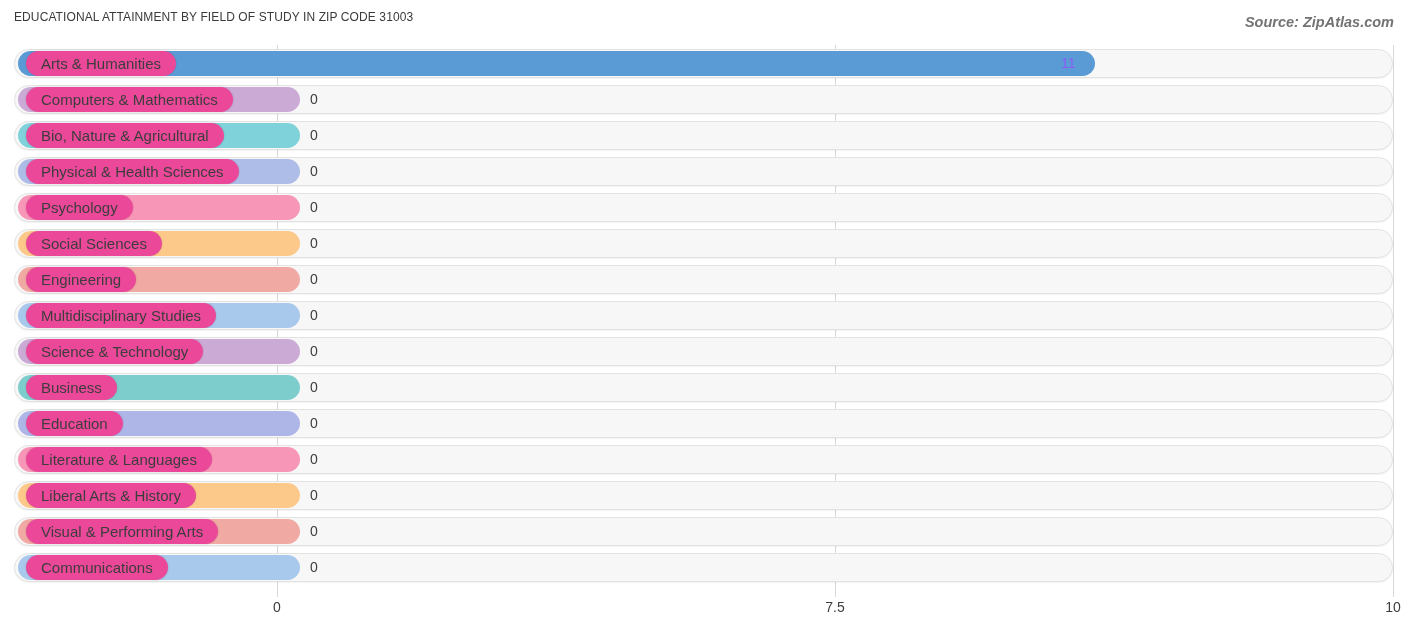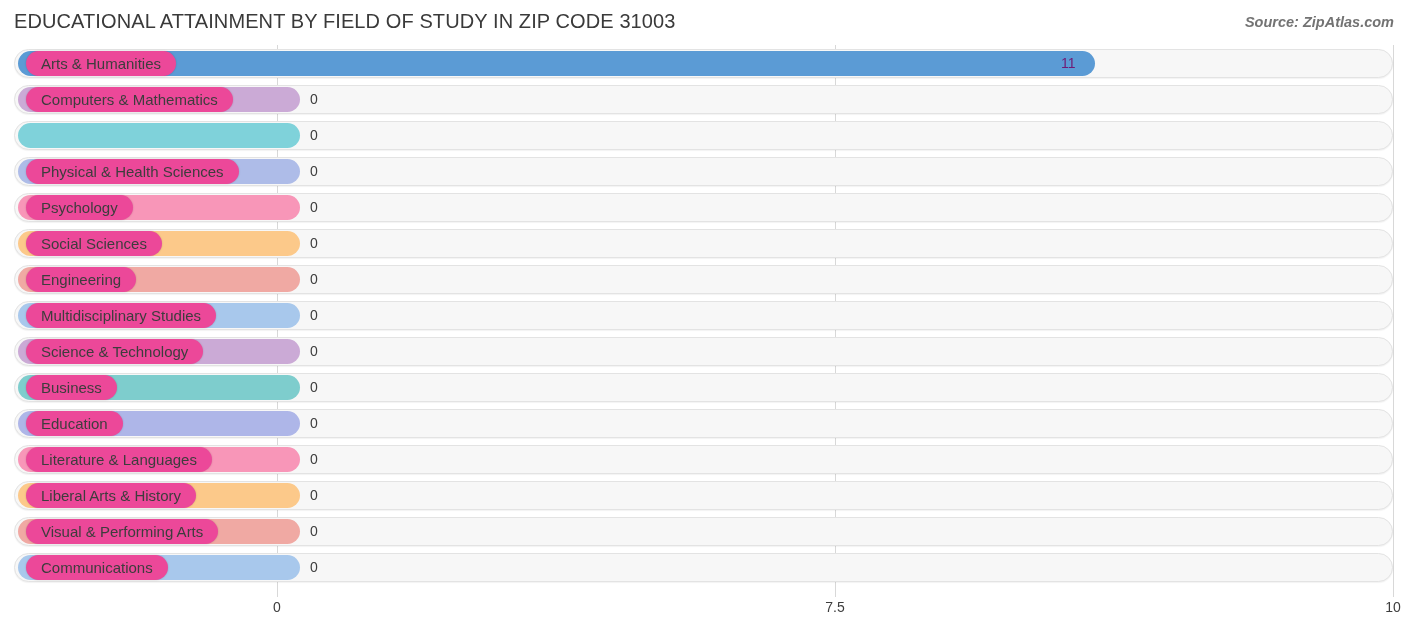--- a/index.html
+++ b/index.html
@@ -20,21 +20,21 @@
   .header {
     position: absolute;
     top: 0; left: 0;
     width: 1406px;
     height: 45px;
   }
   .chart-title {
     position: absolute;
     left: 14px;
     top: 10px;
-    font-size: 20px;
+    font-size: 12px;
     font-weight: 400;
     letter-spacing: 0.1px;
     color: #3a3a3a;
     white-space: nowrap;
   }
   .source-note {
     position: absolute;
     right: 12px;
     top: 14px;
     font-size: 14.5px;
@@ -129,21 +129,21 @@
     color: #3d3d3d;
     white-space: nowrap;
   }
   
   .val-in {
     position: absolute;
     top: 6px;
     height: 25px;
     line-height: 25px;
     font-size: 14px;
-    color: #701a75;
+    color: #8b5cf6;
     white-space: nowrap;
   }
 
   
   .axis {
     position: absolute;
     left: 0;
     top: 597px;
     width: 1406px;
     height: 35px;
@@ -180,20 +180,21 @@
       </div>
       <div class="row">
         <div class="track"></div>
         <div class="bar" style="width: 282px; background: rgb(203, 170, 214);"></div>
         <div class="bar-label">Computers &amp; Mathematics</div>
         <div class="val-out" style="left: 310px;">0</div>
       </div>
       <div class="row">
         <div class="track"></div>
         <div class="bar" style="width: 282px; background: rgb(127, 210, 218);"></div>
+        <div class="bar-label">Bio, Nature &amp; Agricultural</div>
         <div class="val-out" style="left: 310px;">0</div>
       </div>
       <div class="row">
         <div class="track"></div>
         <div class="bar" style="width: 282px; background: rgb(174, 188, 232);"></div>
         <div class="bar-label">Physical &amp; Health Sciences</div>
         <div class="val-out" style="left: 310px;">0</div>
       </div>
       <div class="row">
         <div class="track"></div>

